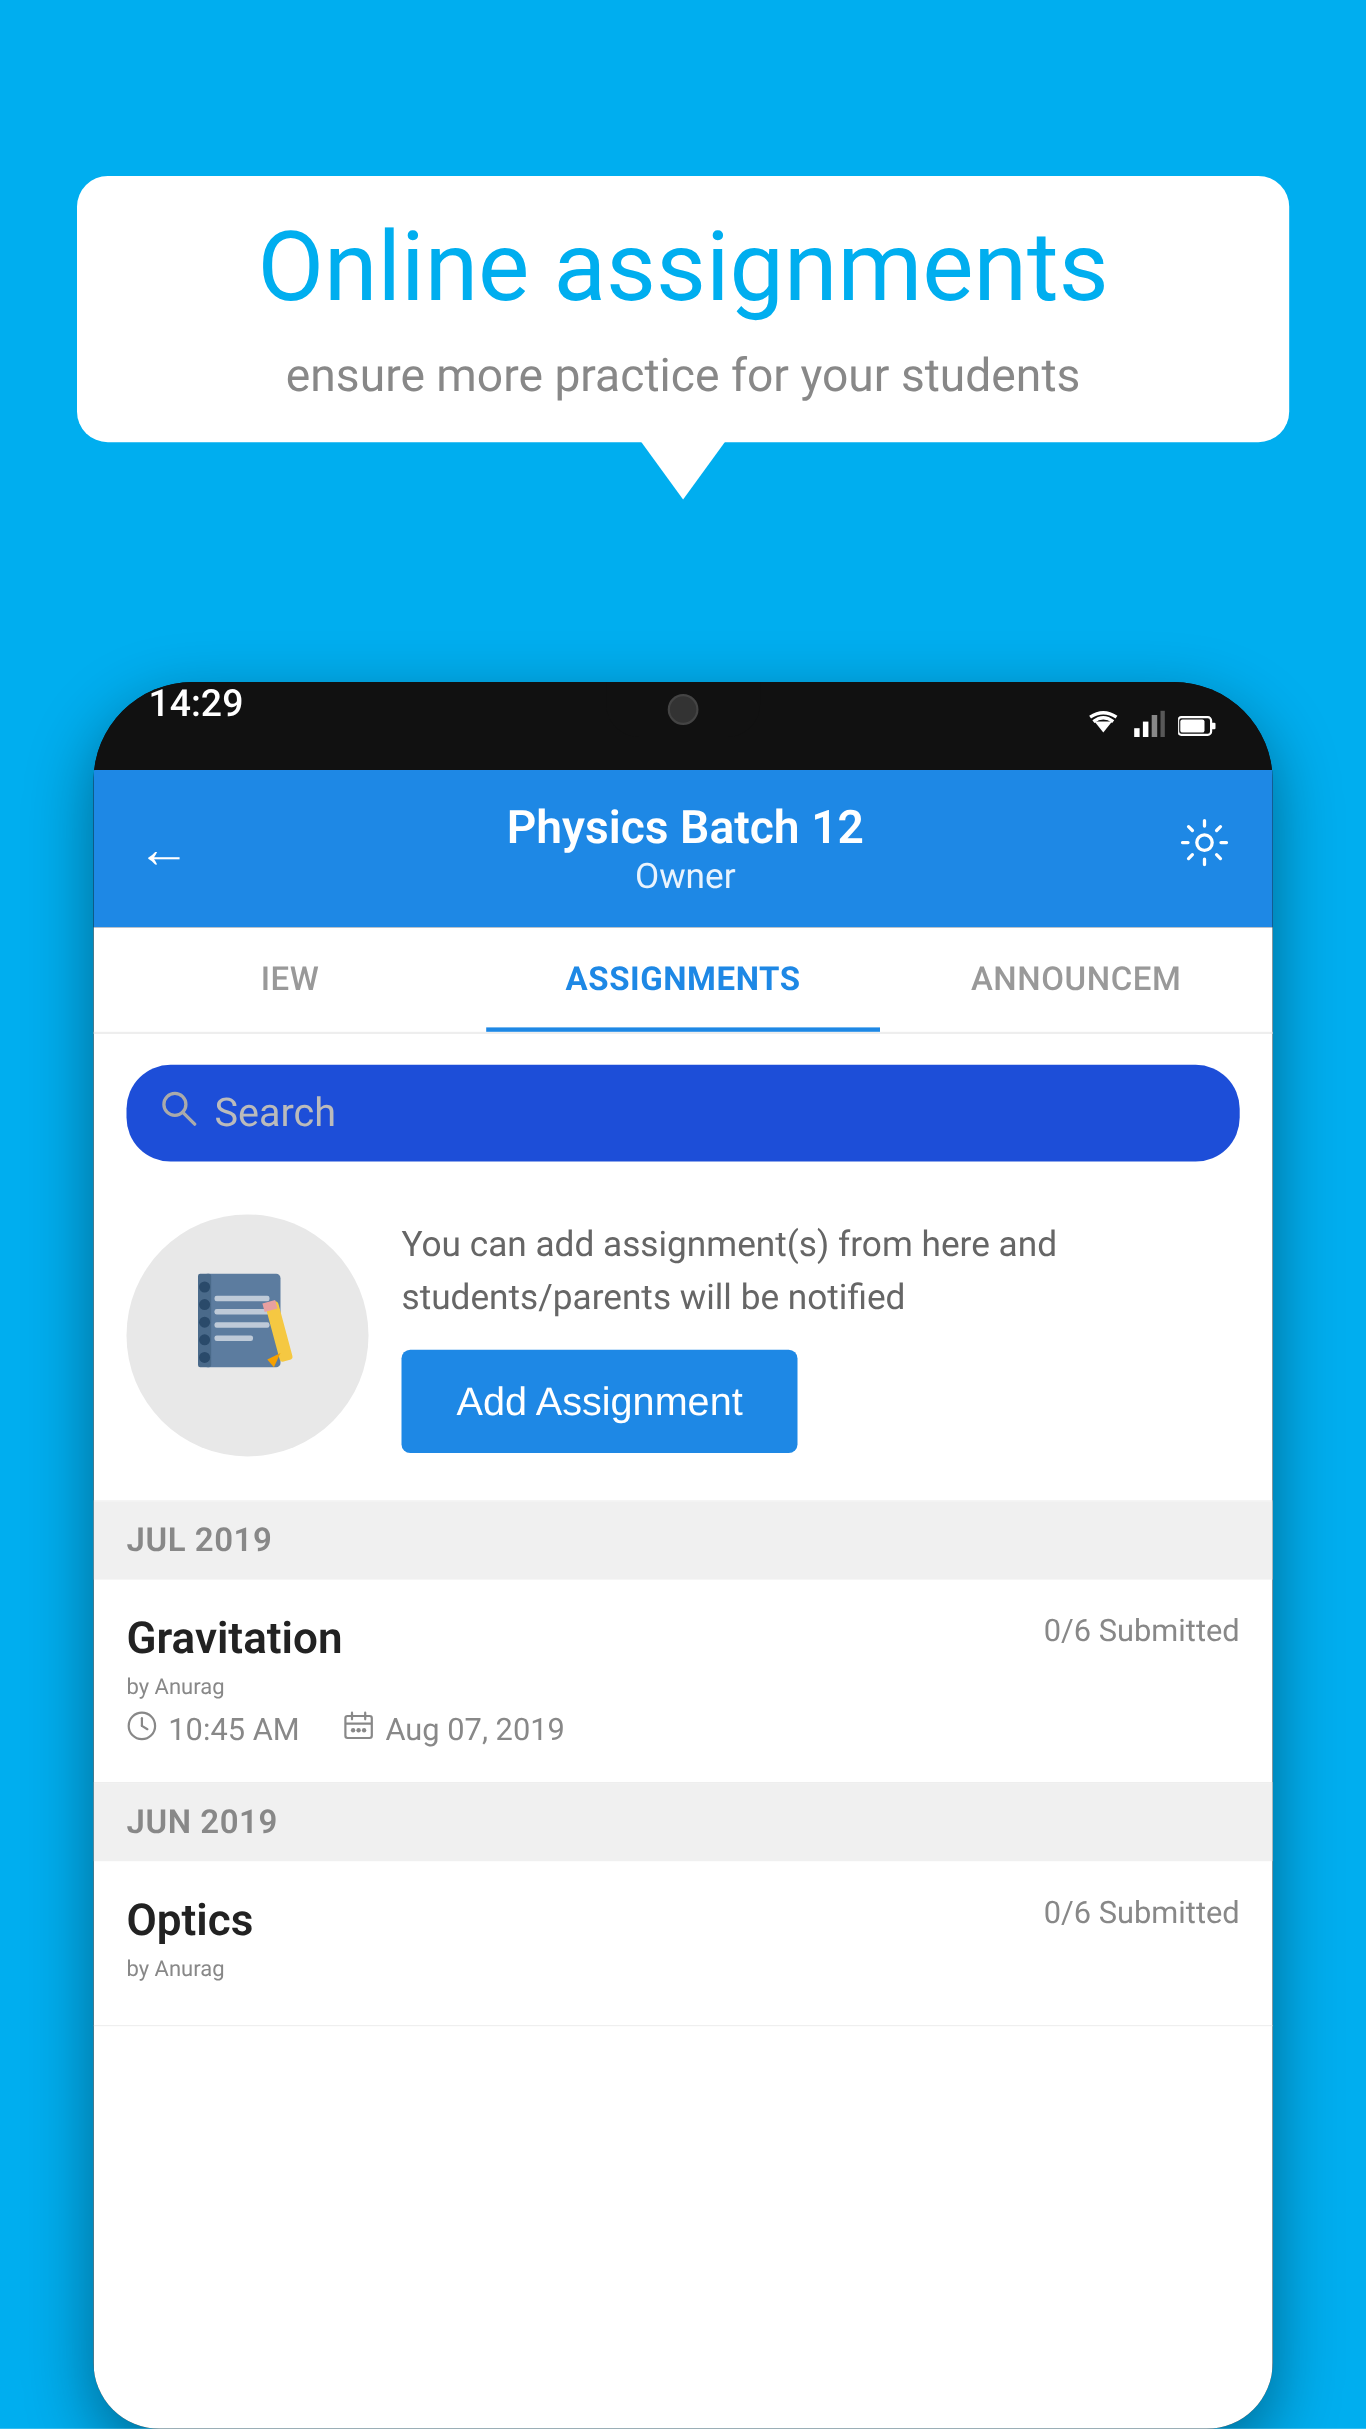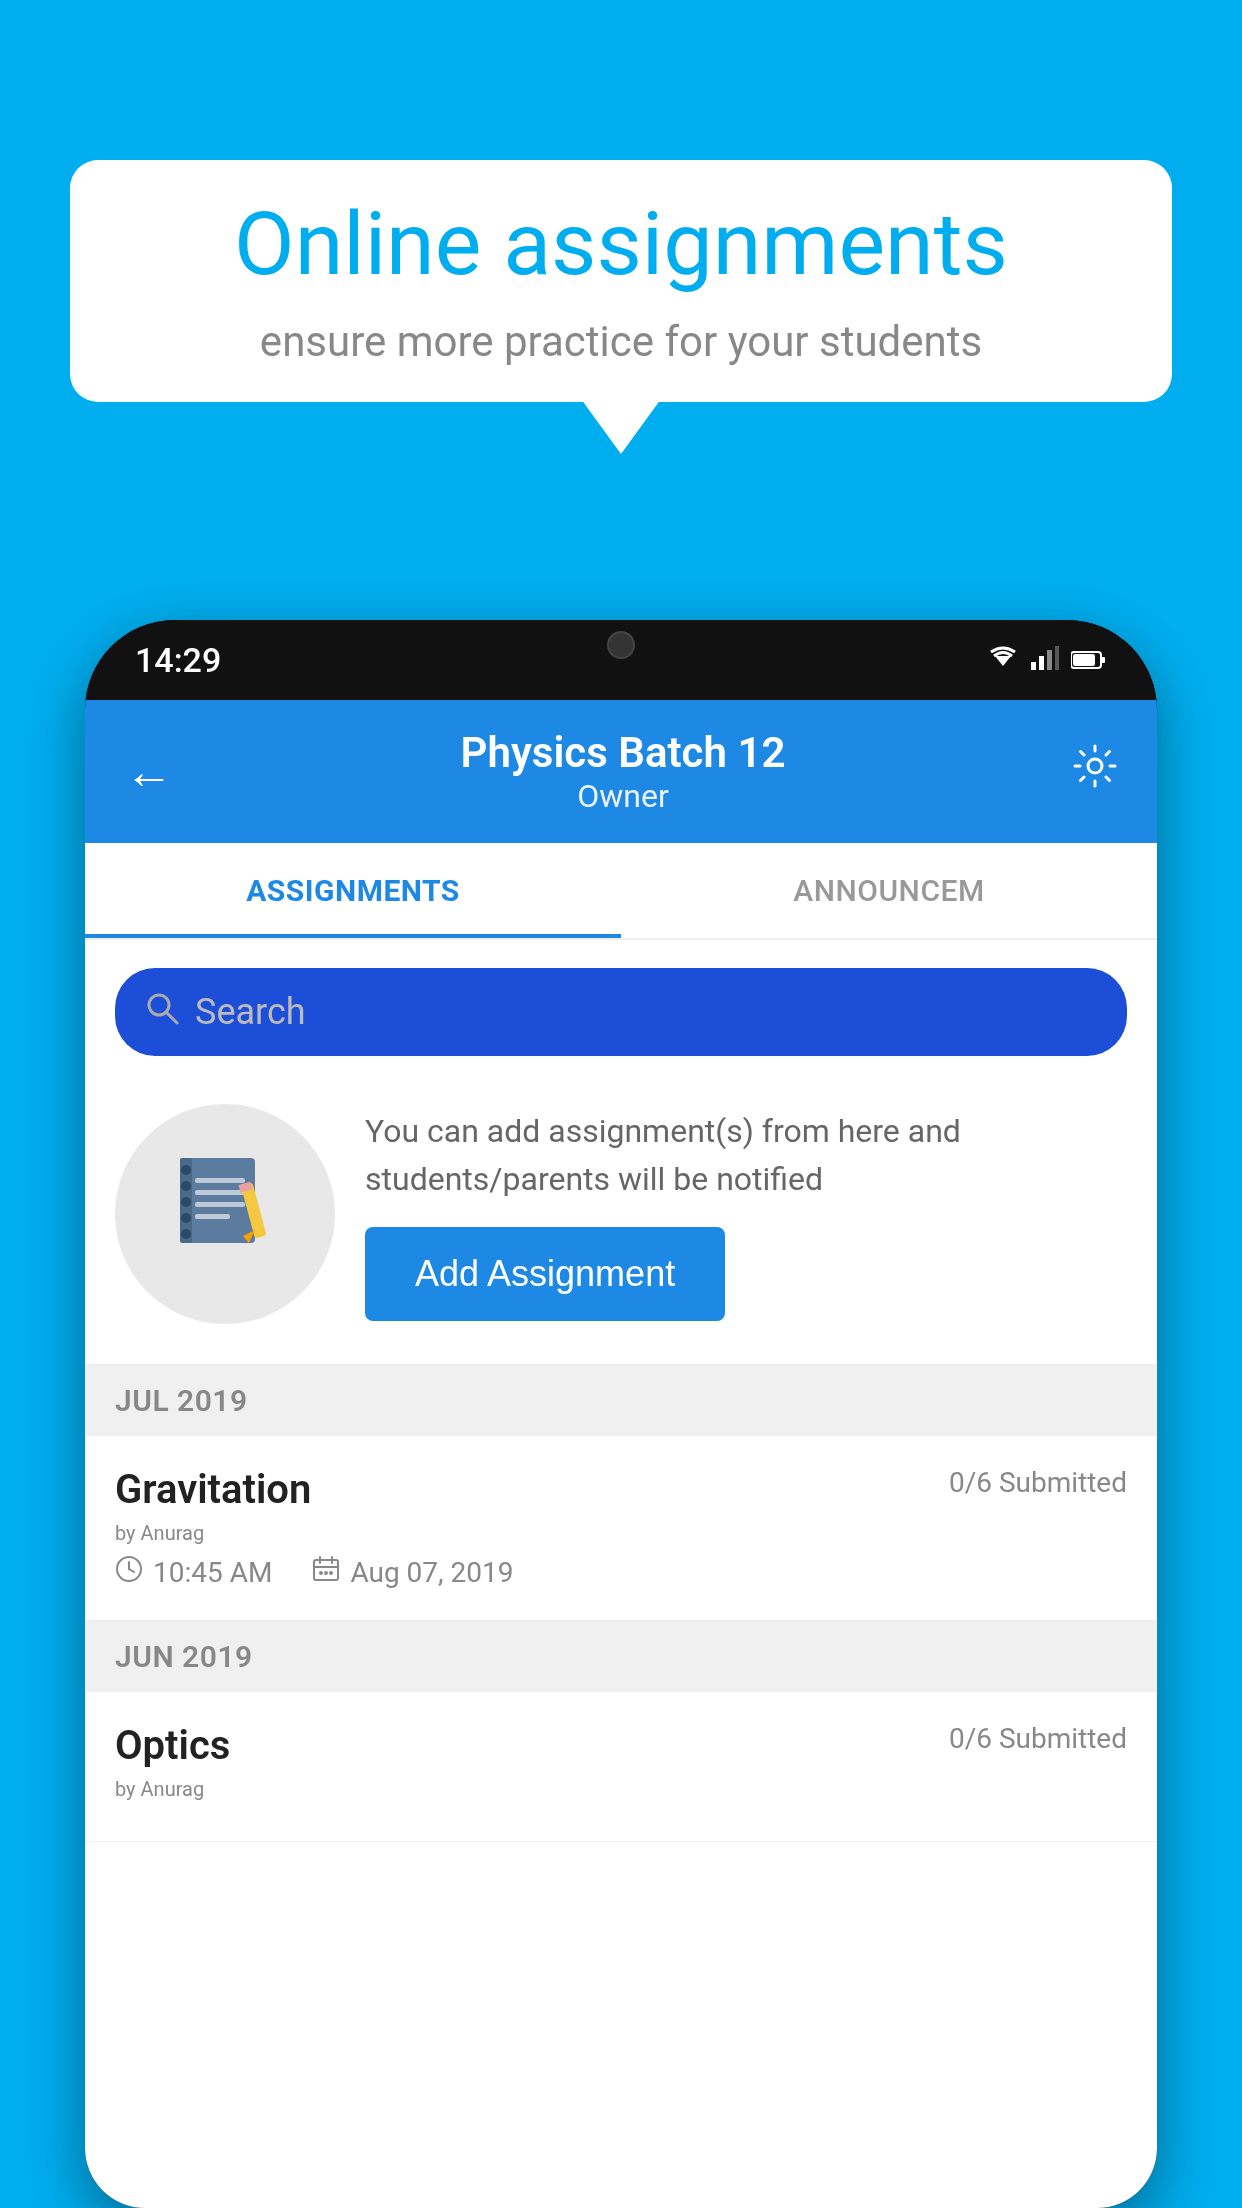--- a/index.html
+++ b/index.html
@@ -72,21 +72,20 @@
       padding: 0;
       overflow: hidden;
       box-shadow: 0 20px 60px rgba(0,0,0,0.4);
     }
 
     
     .phone-top {
       background: #111;
       height: 80px;
       display: flex;
-      align-items: center;
       justify-content: space-between;
       padding: 0 50px;
       position: relative;
       border-radius: 90px 90px 0 0;
     }
 
     .status-bar-time {
       color: white;
       font-size: 34px;
       font-weight: 500;
@@ -379,20 +378,23 @@
     </div>
     <span class="settings-btn">
       <svg width="44" height="44" viewBox="0 0 44 44" fill="none">
         <circle cx="22" cy="22" r="7" stroke="white" stroke-width="3"></circle>
         <path d="M22 2v5M22 37v5M2 22h5M37 22h5M7.5 7.5l3.5 3.5M33 33l3.5 3.5M36.5 7.5l-3.5 3.5M11 33l-3.5 3.5" stroke="white" stroke-width="3" stroke-linecap="round"></path>
       </svg>
     </span>
   </div>
 
   <div class="tabs">
+    <div class="tab">
+      <span>IEW</span>
+    </div>
     <div class="tab active">
       <span>ASSIGNMENTS</span>
     </div>
     <div class="tab">
       <span>ANNOUNCEM</span>
     </div>
   </div>
 
   <div class="screen-content">
 

